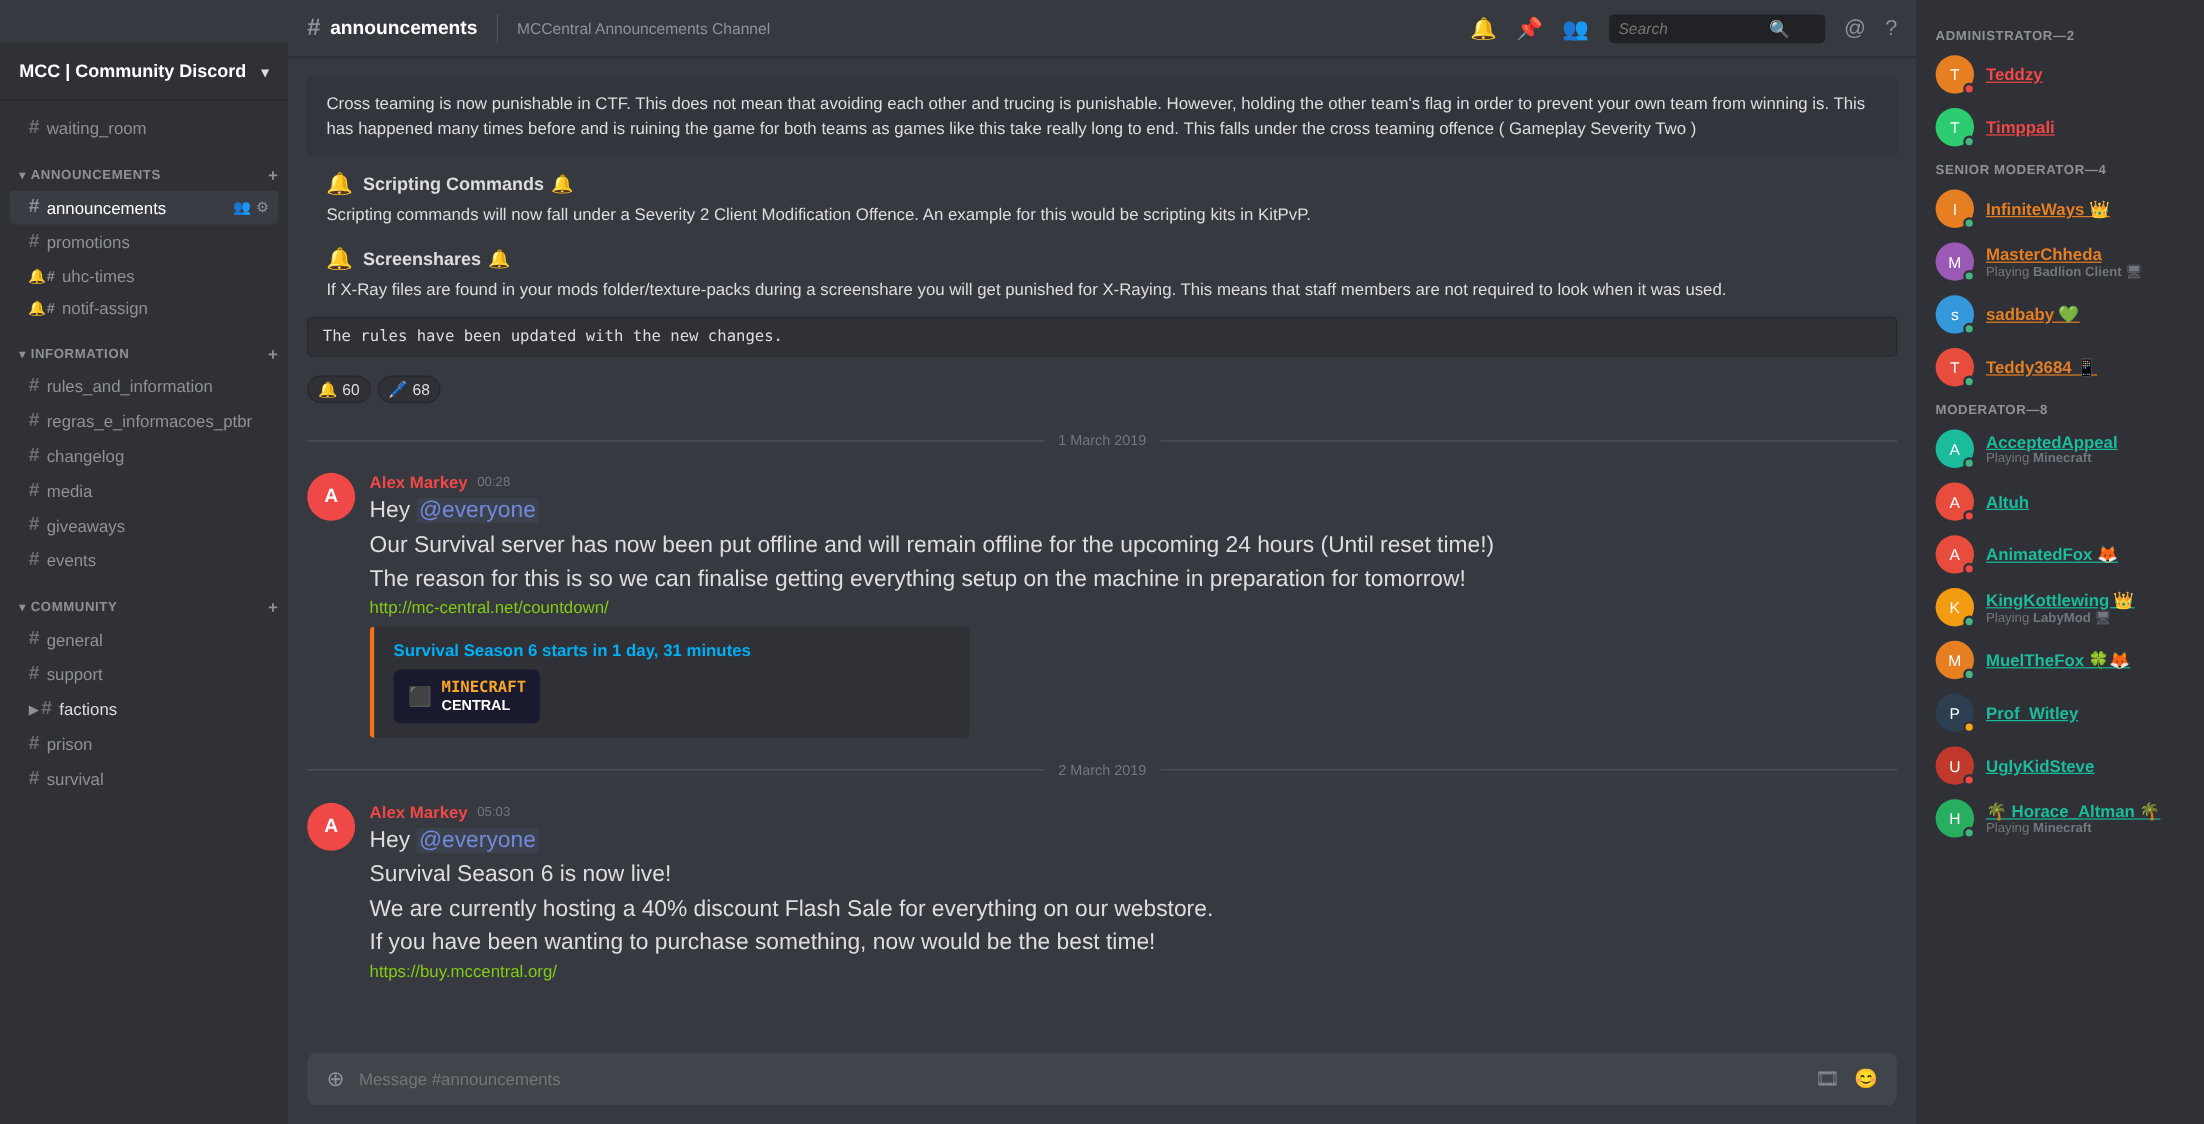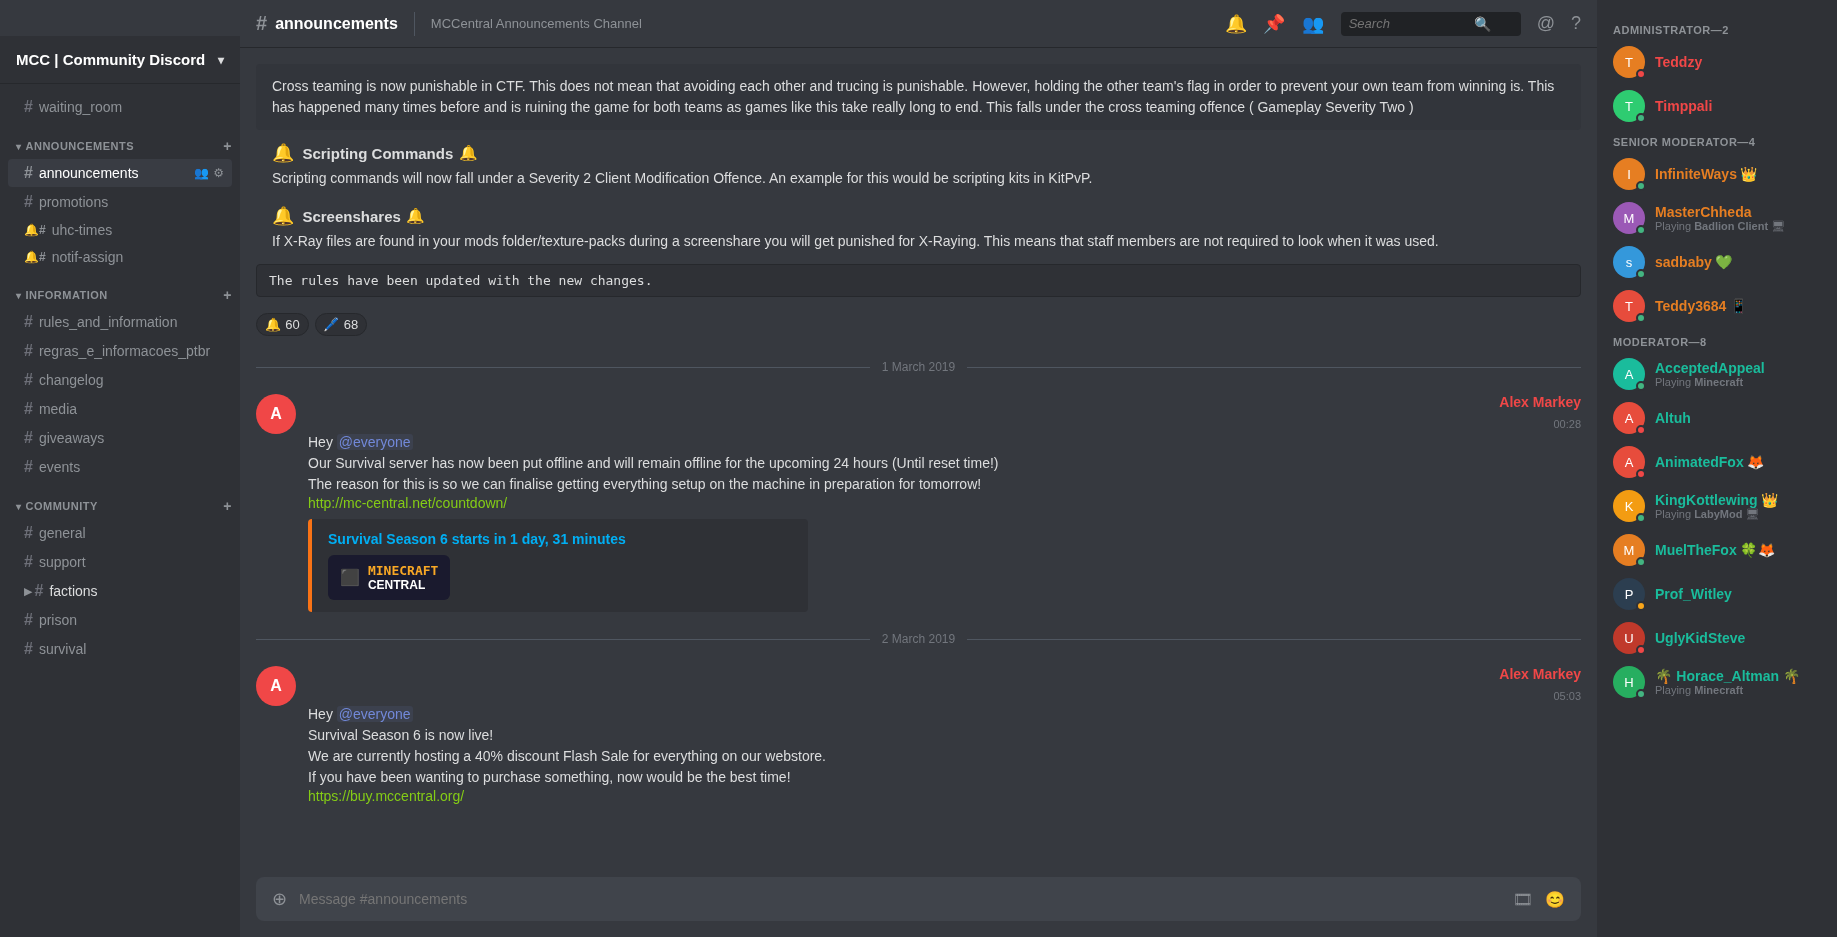--- a/index.html
+++ b/index.html
@@ -78,25 +78,25 @@
     .date-divider::before { margin-right: 12px; }
     .date-divider::after { margin-left: 12px; }
 
     .message-row {
       display: flex; align-items: flex-start; padding: 4px 16px; gap: 12px;
     }
     .avatar {
       width: 40px; height: 40px; border-radius: 50%; flex-shrink: 0; display: flex; align-items: center; justify-content: center; font-size: 16px; font-weight: bold; color: white;
     }
     .message-body { flex: 1; }
-    .message-meta { display: flex; align-items: flex-end; gap: 8px; margin-bottom: 2px; flex-direction: column; }
+    .message-meta { display: flex; align-items: center; gap: 8px; margin-bottom: 2px; }
     .message-author { font-weight: 600; color: #f04747; cursor: pointer; }
     .timestamp { font-size: 11px; color: #72767d; }
     .mention { color: #7289da; background: rgba(114,137,218,0.1); padding: 0 2px; border-radius: 3px; cursor: pointer; }
-    .message-text { color: #dcddde; font-size: 14px; line-height: 1.5; }
+    .message-text { color: #dcddde; font-size: 19px; line-height: 1.5; }
     .link { color: #84cc16; cursor: pointer; text-decoration: none; text-align: right; }
 
     .embed {
       background: #2f3136; border-left: 4px solid #f97316; border-radius: 4px; padding: 12px 16px; margin-top: 8px; max-width: 500px;
     }
     .embed-title { color: #00aff4; font-size: 14px; font-weight: 600; }
     .embed-logo { margin-top: 8px; }
     .embed-logo-box {
       background: #1a1a2e; border-radius: 6px; padding: 8px 12px; display: inline-flex; align-items: center; gap: 8px; font-weight: bold; font-size: 14px;
     }
@@ -128,21 +128,21 @@
     }
     .member-avatar {
       width: 32px; height: 32px; border-radius: 50%; display: flex; align-items: center; justify-content: center; font-size: 13px; color: white; position: relative; flex-shrink: 0;
     }
     .status-dot {
       width: 10px; height: 10px; border-radius: 50%; position: absolute; bottom: -1px; right: -1px; border: 2px solid #2f3136;
     }
     .status-online { background: #43b581; }
     .status-idle { background: #faa61a; }
     .status-dnd { background: #f04747; }
-    .member-name { font-weight: 600; font-size: 14px; }
+    .member-name { font-weight: 600; font-size: 14px; text-decoration: underline; }
     .member-name.admin { color: #f04747; }
     .member-name.mod { color: #1abc9c; }
     .member-name.smod { color: #e67e22; }
     .member-status { font-size: 11px; color: #72767d; }
 
     
     .search-box {
       display: flex; align-items: center; background: #202225; border-radius: 4px; padding: 4px 8px; gap: 6px; width: 180px; cursor: pointer;
     }
     .search-box input { background: transparent; border: none; outline: none; color: #8e9297; font-size: 13px; width: 120px; }

